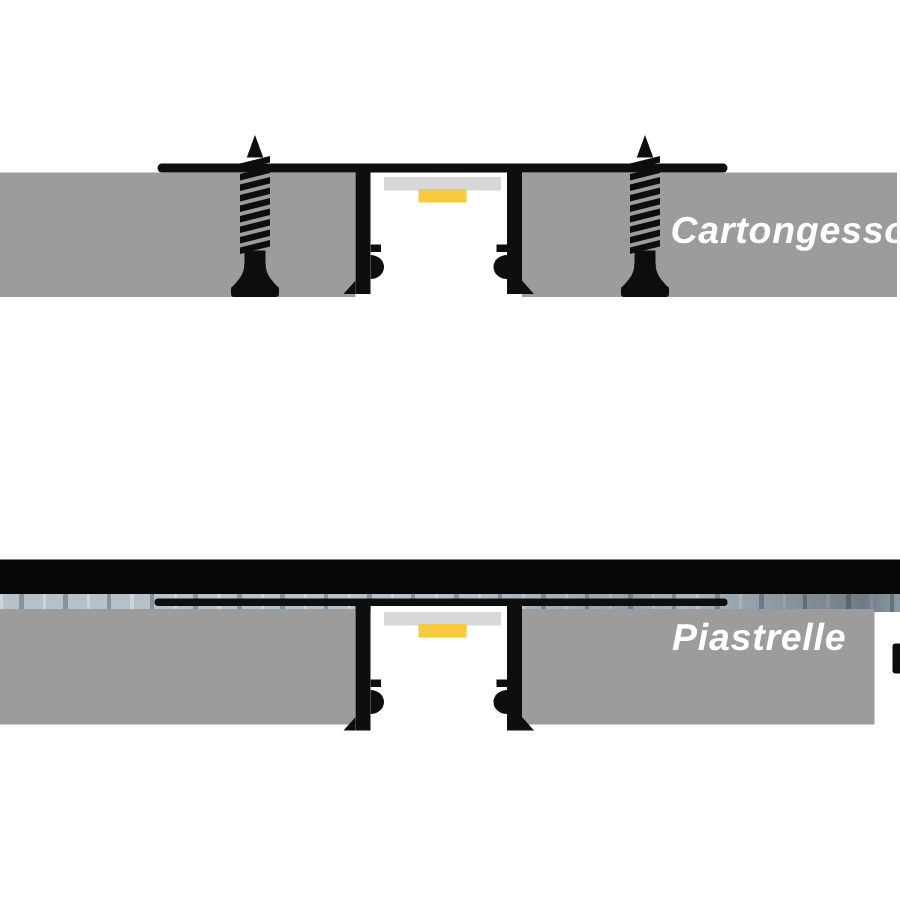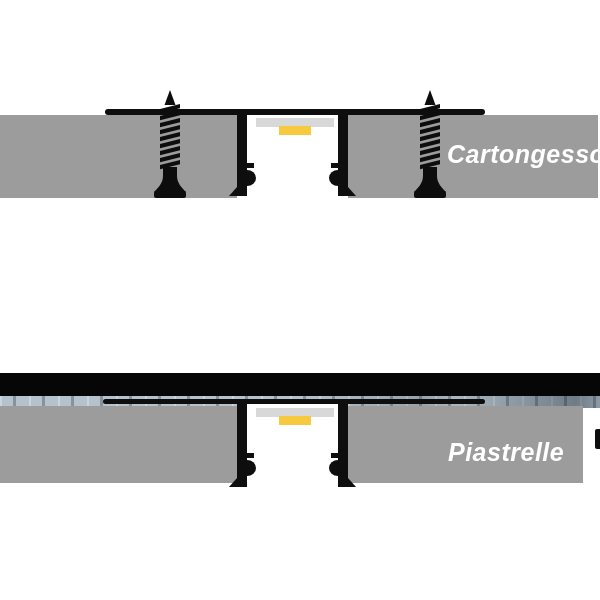--- a/index.html
+++ b/index.html
@@ -63,21 +63,21 @@
   .tl-wall-r{left:338px;top:403px;height:84px;}
   .tl-tooth-l{left:247px;top:453px;}
   .tl-tooth-r{left:331px;top:453px;}
   .tl-bump-l{left:247px;top:460px;}
   .tl-bump-r{left:329px;top:460px;}
   .tl-foot-l{left:229px;top:478px;}
   .tl-foot-r{left:348px;top:478px;}
   .tl-channel{left:247px;top:404px;width:91px;height:83px;background:#ffffff;z-index:3;}
   .tl-diffuser{left:256px;top:408px;width:78px;height:9px;}
   .tl-led{left:279px;top:416px;width:32px;height:9px;}
-  .tl-label{left:448px;top:440px;}
+  .tl-label{left:448px;top:413px;}
   .tl-edge-fragment{left:595px;top:429px;width:5px;height:20px;background:#0e0e0e;border-radius:2px 0 0 2px;z-index:4;}
 </style>
 </head>
 <body>
 
 <div class="canvas">
 
   <section>
     <div class="abs substrate dw-block-left"></div>
     <div class="abs substrate dw-block-right"></div>

